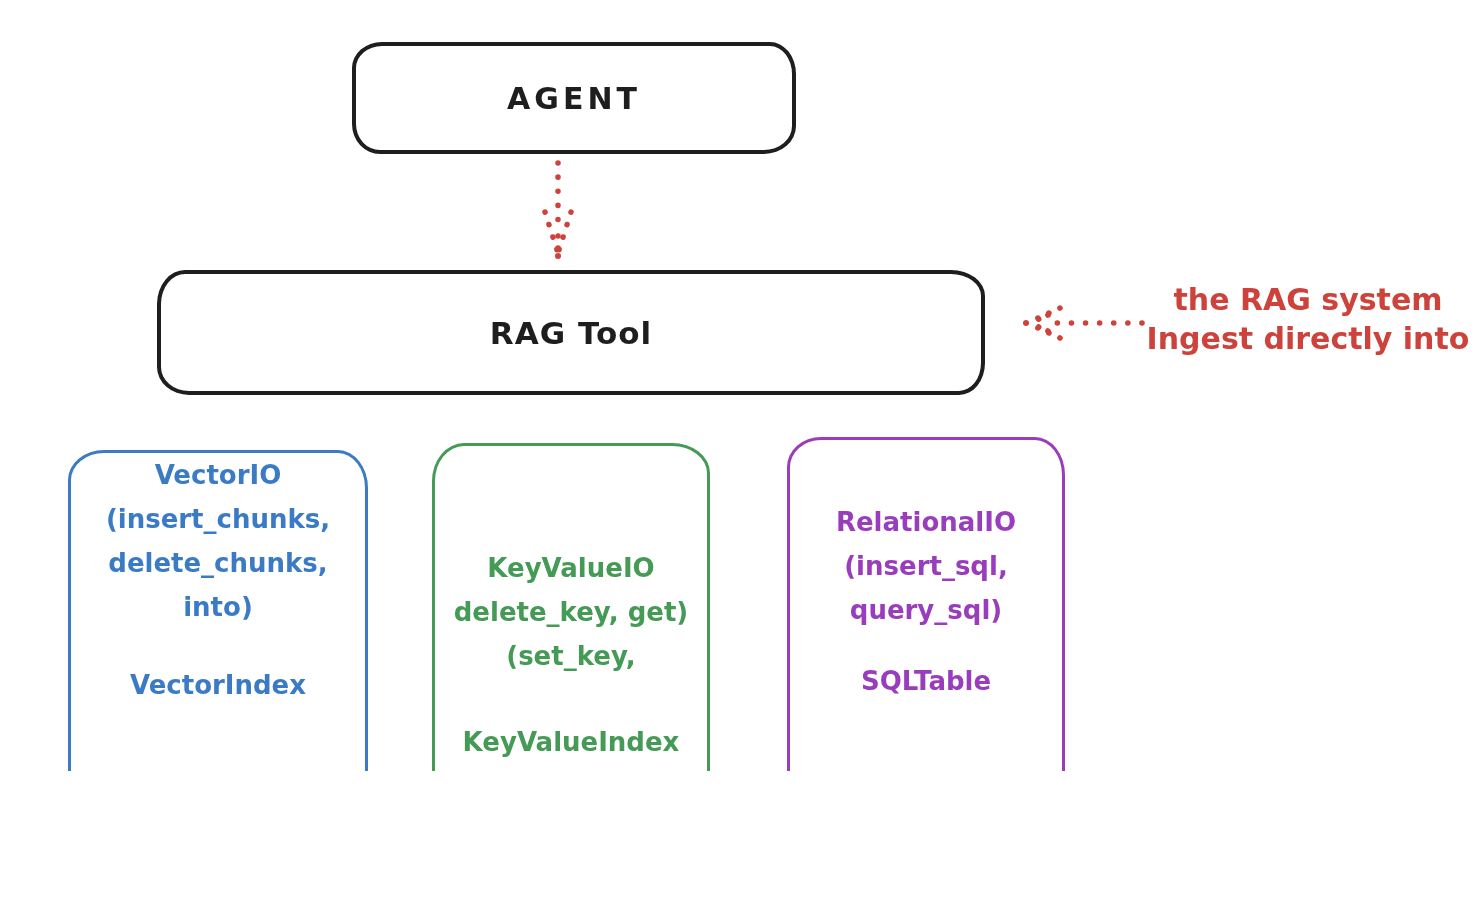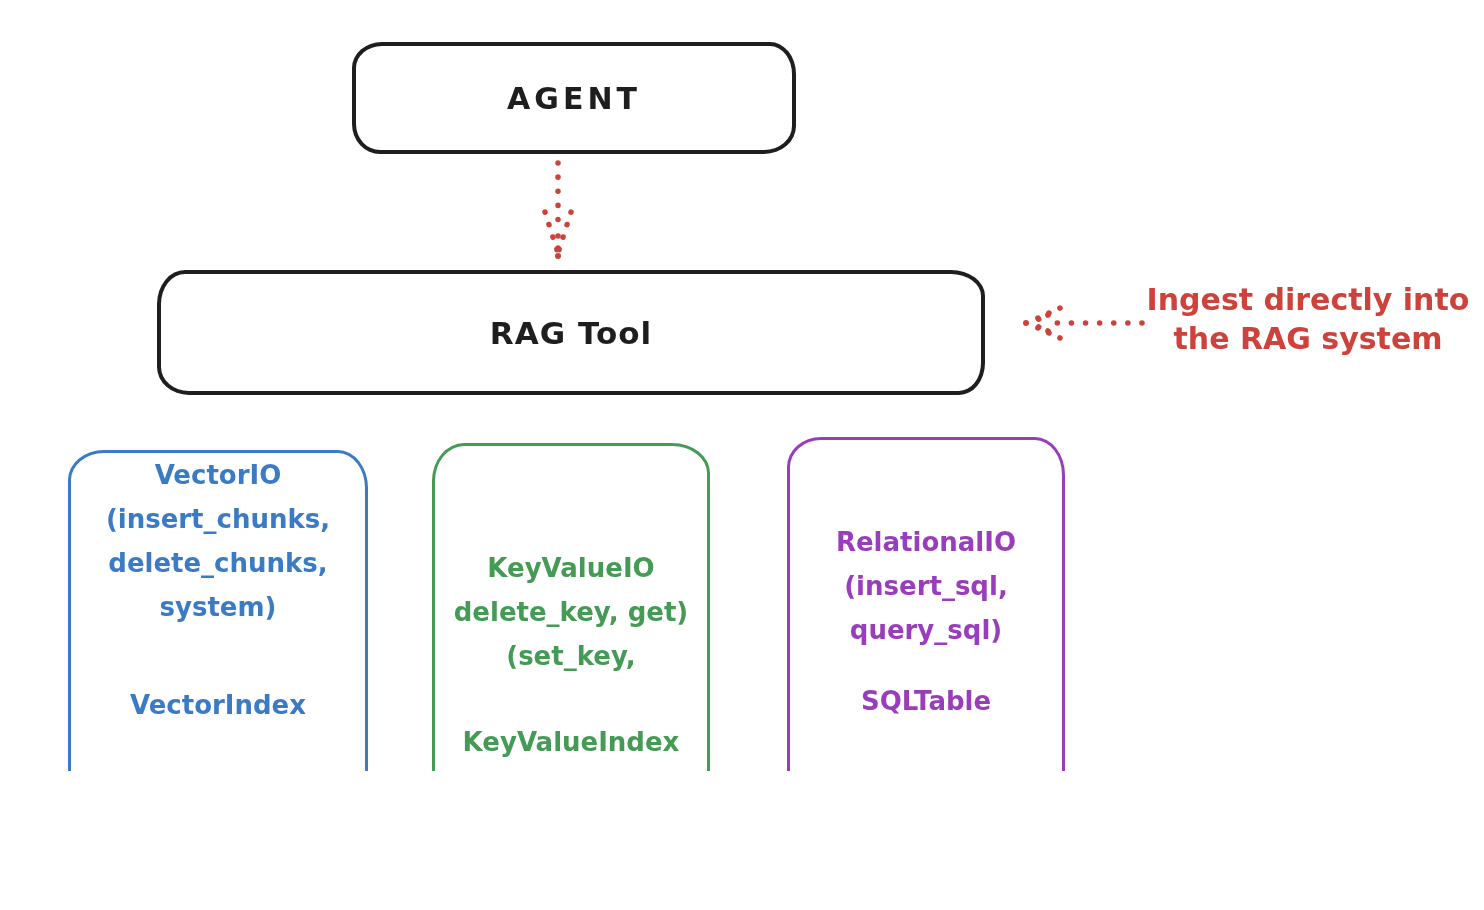--- a/index.html
+++ b/index.html
@@ -44,33 +44,33 @@
     font-size: 26px;
     line-height: 44px;
     background: #ffffff;
   }
   .io-box .io-index { display: block; }
   .box-blue {
     left: 68px; top: 450px; width: 300px; height: 422px;
     border: 3.5px solid #3b7bc6; color: #3b7bc6;
     border-radius: 36px 30px 38px 32px / 30px 38px 32px 36px;
   }
-  .box-blue .io-index { margin-top: 54px; }
+  .box-blue .io-index { margin-top: 34px; }
   .box-green {
     left: 432px; top: 443px; width: 278px; height: 415px;
     border: 3.5px solid #459a56; color: #459a56;
     border-radius: 32px 38px 30px 36px / 38px 30px 36px 32px;
     padding-top: 100px;
   }
   .box-green .io-index { margin-top: 42px; text-align: right; }
   .box-purple {
     left: 787px; top: 437px; width: 278px; height: 416px;
     border: 3.5px solid #9a3dbd; color: #9a3dbd;
     border-radius: 34px 30px 38px 28px / 30px 38px 28px 34px;
-    padding-top: 80px;
+    padding-top: 60px;
   }
   .box-purple .io-index { margin-top: 27px; }
 
   .arrow-svg { position: absolute; }
   .v-arrow { left: 538px; top: 158px; }
   .h-arrow { left: 1018px; top: 301px; }
 
   .annotation {
     position: absolute;
     left: 1132px; top: 280px; width: 352px;
@@ -109,29 +109,29 @@
       <path d="M124 22 L32 22" stroke-dasharray="0.1 14"></path>
       <path d="M42 7 L9 22" stroke-dasharray="0.1 12"></path>
       <path d="M42 37 L9 22" stroke-dasharray="0.1 12"></path>
       <path d="M30 14 L12 22" stroke-dasharray="0.1 10"></path>
       <path d="M30 30 L12 22" stroke-dasharray="0.1 10"></path>
     </g>
     <circle cx="8" cy="22" r="3" fill="#cd423b"></circle>
   </svg>
 
   <div class="annotation">
+    <div>the RAG system</div>
     <div>Ingest directly into</div>
-    <div>the RAG system</div>
   </div>
 
   <div class="sketch-box io-box box-blue">
     <div>VectorIO</div>
     <div>(insert_chunks,</div>
     <div>delete_chunks,</div>
-    <div>system)</div>
+    <div>into)</div>
     <div class="io-index">VectorIndex</div>
   </div>
 
   <div class="sketch-box io-box box-green">
     <div>KeyValueIO</div>
     <div>delete_key, get)</div>
     <div>(set_key,</div>
     <div class="io-index">KeyValueIndex</div>
   </div>
 

